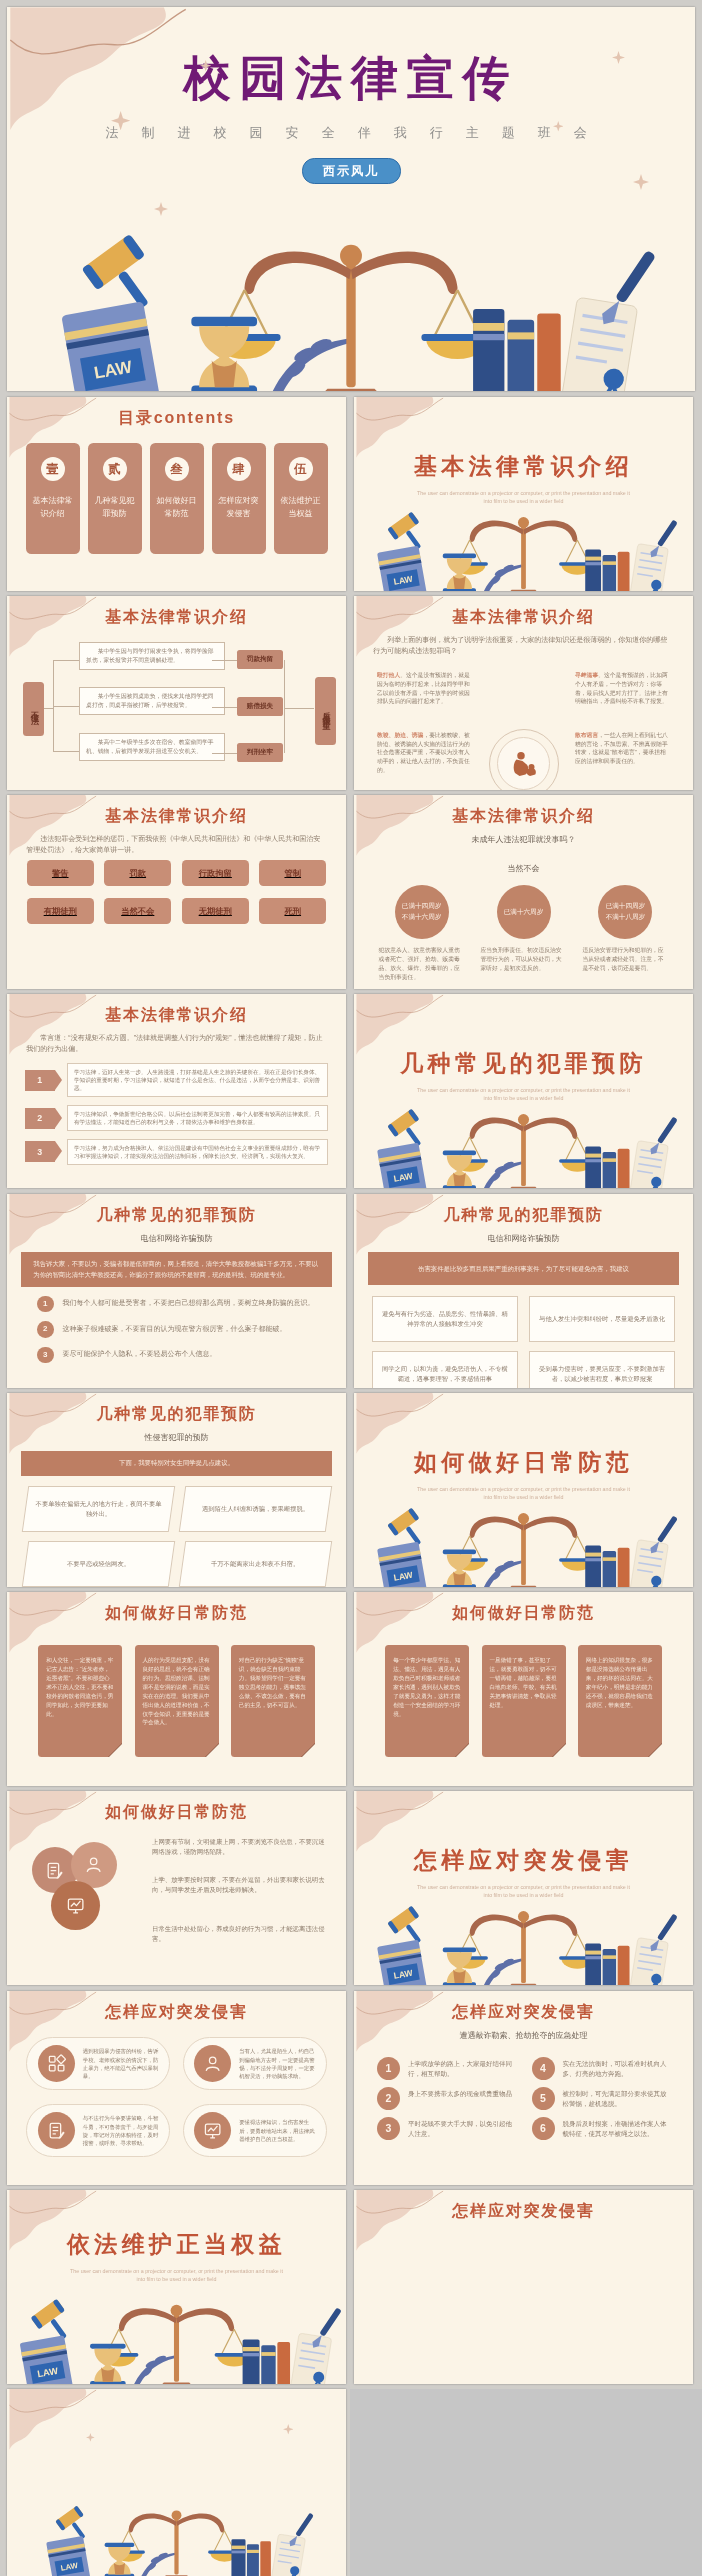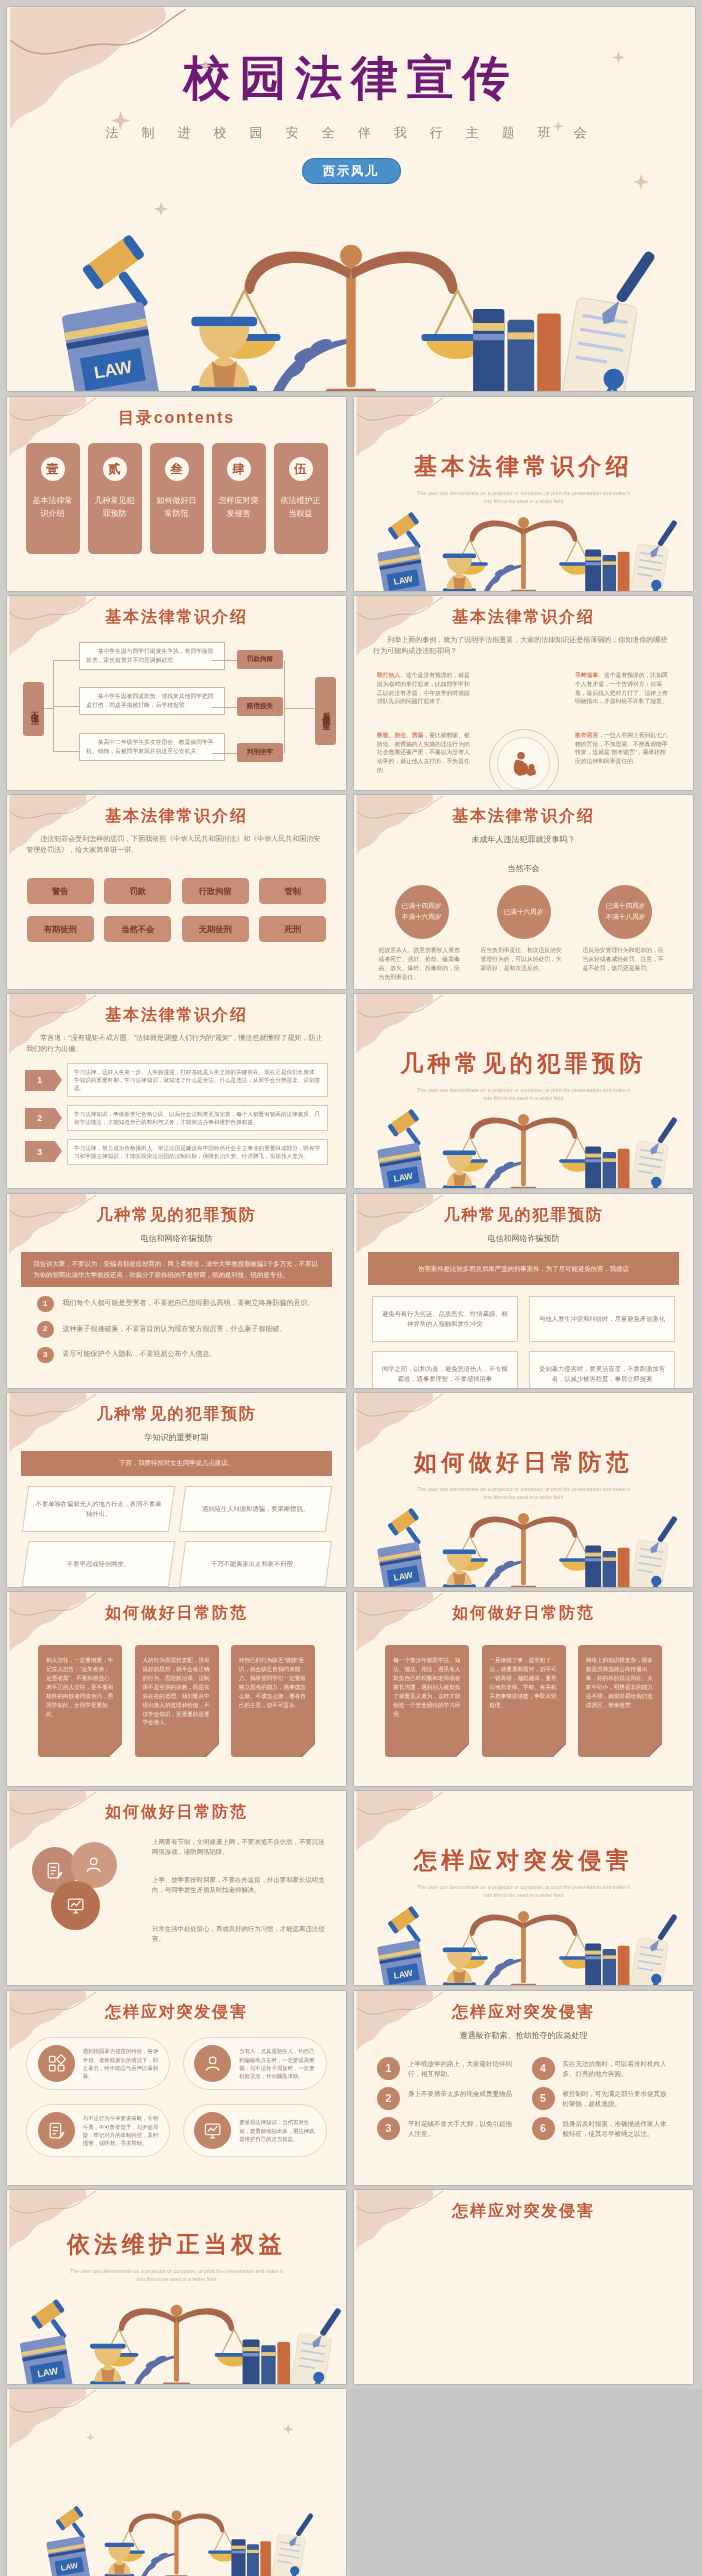--- a/index.html
+++ b/index.html
@@ -34,21 +34,21 @@
   .case-box{position:absolute;width:132px;background:#fffdf8;border:0.9px solid #cbb9a5;color:#8c7b6b;font-size:5.8px;line-height:1.5;padding:4.4px 6.1px;text-indent:2em;}
   .res-box{position:absolute;width:46px;height:19.3px;background:#c28a74;border-radius:2.6px;color:#6e3525;font-size:6.6px;font-weight:bold;display:flex;align-items:center;justify-content:center;}
   .fl-line{position:absolute;background:#c3b09c;}
   
   .acts-grid{position:relative;margin:8.8px 16px 0;height:114px;}
   .act{position:absolute;width:95px;color:#8c7b6b;font-size:5.8px;line-height:1.5;}
   .act b{color:#d0876a;font-weight:bold;}
   .act-circle{position:absolute;left:50%;top:63px;transform:translateX(-50%);width:68px;height:68px;border:0.9px solid #d9c6b2;border-radius:50%;display:flex;align-items:center;justify-content:center;}
   .act-circle .inner{width:51px;height:51px;border:0.9px solid #e2d2c0;background:#fdf8ef;border-radius:50%;display:flex;align-items:center;justify-content:center;}
   
-  .pen-grid{display:grid;grid-template-columns:repeat(4,67px);gap:12.3px 10.5px;justify-content:center;margin-top:22px;}
+  .pen-grid{display:grid;grid-template-columns:repeat(4,67px);gap:12.3px 10.5px;justify-content:center;margin-top:4px;text-decoration:underline;}
   .pen{height:26px;background:#c88e76;border-radius:4.4px;color:#7a3a28;font-weight:bold;font-size:8.3px;display:flex;align-items:center;justify-content:center;}
   
   .ages-row{display:flex;justify-content:space-between;padding:0 24.6px;margin-top:10.5px;}
   .age-col{width:86px;text-align:center;}
   .age-circle{width:54px;height:54px;margin:0 auto;background:#c08468;border-radius:50%;color:#fdf3e9;font-size:6.6px;line-height:1.6;display:flex;align-items:center;justify-content:center;text-align:center;padding:3.5px;box-sizing:border-box;}
   .age-text{margin-top:7px;color:#8c7b6b;font-size:5.8px;line-height:1.55;text-align:left;}
   
   .st-row{display:flex;align-items:stretch;margin:8px 17.6px 0;}
   .st-arrow{flex:0 0 30px;background:#c28a74;color:#fdf3e9;font-weight:bold;font-size:8.8px;display:flex;align-items:center;justify-content:center;position:relative;height:21px;align-self:center;}
   .st-arrow::after{content:"";position:absolute;right:-7px;top:0;border:10.5px solid transparent;border-left:7px solid #c28a74;border-right:0;}
@@ -439,21 +439,21 @@
       <div class="wbox">同学之间，以和为贵，避免恶语伤人，不专横霸道，遇事要理智，不要感情用事</div>
       <div class="wbox">受到暴力侵害时，要灵活应变，不要刺激加害者，以减少被害程度，事后立即报案</div>
     </div>
   </div>
 
   <div class="slide small" style="left:7px;top:1393px;">
     <svg class="deco-tl" width="97" height="65" viewBox="0 0 110 74">
         <use href="#blob-tl"></use>
       </svg>
     <div class="s-title">几种常见的犯罪预防</div>
-    <div class="s-sub">学知识的重要时期</div>
+    <div class="s-sub">性侵害犯罪的预防</div>
     <div class="banner center">下面，我要特别对女生同学提几点建议。</div>
     <div class="white-grid">
       <div class="wbox skewed">
           <span>不要单独在偏僻无人的地方行走，夜间不要单独外出。</span>
         </div>
       <div class="wbox skewed">
           <span>遇到陌生人纠缠和诱骗，要果断摆脱。</span>
         </div>
       <div class="wbox skewed">
           <span>不要早恋或轻信网友。</span>

